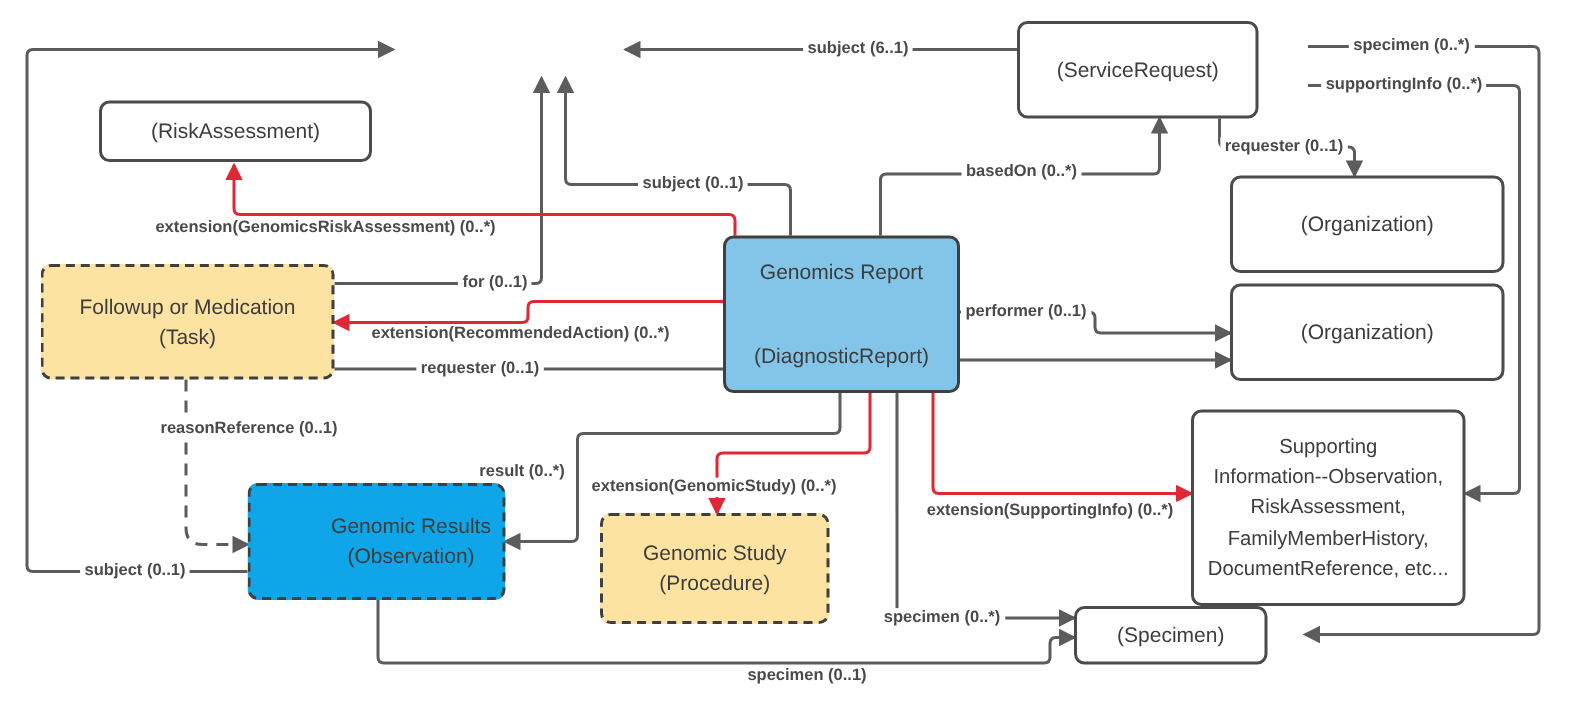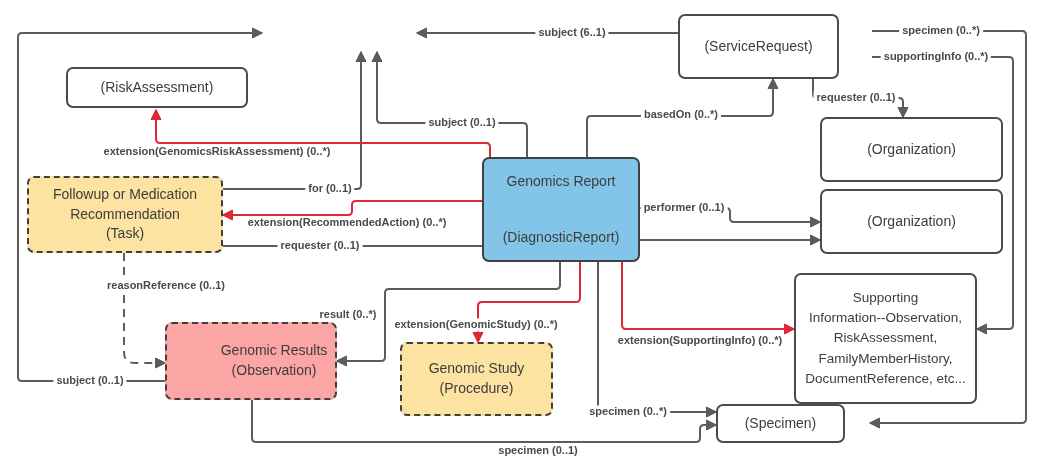--- a/index.html
+++ b/index.html
@@ -20,21 +20,21 @@
     background:#ffffff;
     color:#3d3d3d;
     font-size:14px;
     line-height:1.42;
     text-align:center;
   }
   .node span{display:block;white-space:nowrap;}
   .dashed{border-style:dashed;}
   .fill-blue{background:#82c5e8;border-color:#404040;gap:36px;}
   .fill-yellow{background:#fce3a1;border-color:#3f3f3f;}
-  .fill-green{background:#fca5a5;border-color:#3f3f3f;padding-left:46px;}
+  .fill-green{background:#0ea5e9;border-color:#3f3f3f;padding-left:46px;}
   .elabel{
     position:absolute;
     transform:translate(-50%,-50%);
     background:#ffffff;
     color:#4a4a4a;
     font-size:11px;
     font-weight:bold;
     white-space:nowrap;
     padding:0 3px;
     line-height:1.2;
@@ -115,21 +115,20 @@
   <div class="node" id="n-servicerequest">
     <span>(ServiceRequest)</span>
   </div>
 
   <div class="node" id="n-riskassessment">
     <span>(RiskAssessment)</span>
   </div>
 
   <div class="node dashed fill-yellow" id="n-task">
     <span>Followup or Medication</span>
-    <span>Recommendation</span>
     <span>(Task)</span>
   </div>
 
   <div class="node fill-blue" id="n-genomicsreport">
     <span>Genomics Report</span>
     <span>(DiagnosticReport)</span>
   </div>
 
   <div class="node" id="n-organization1">
     <span>(Organization)</span>

